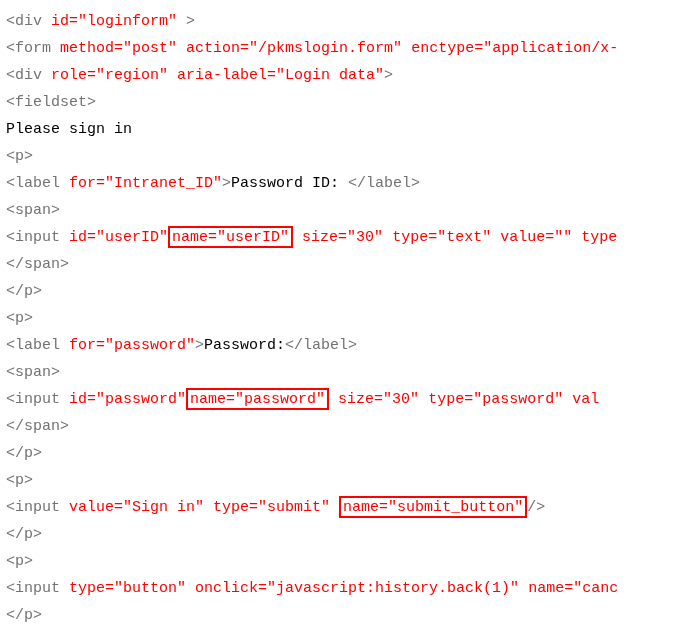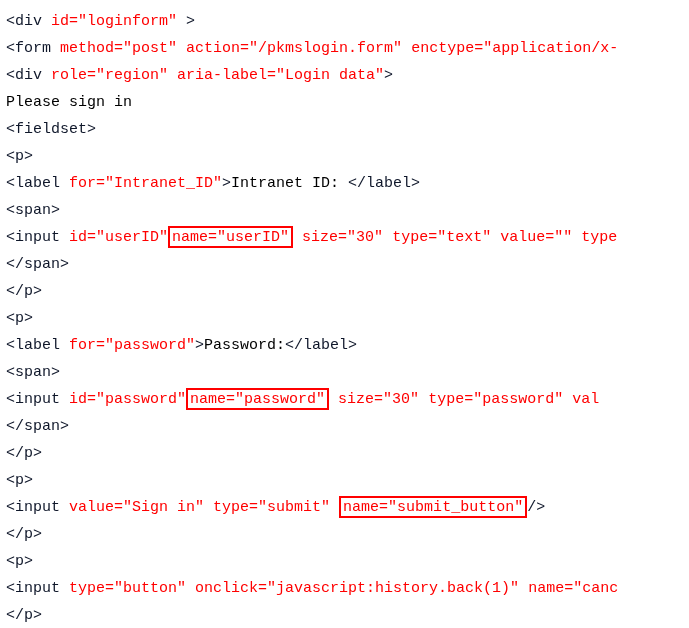--- a/index.html
+++ b/index.html
@@ -8,44 +8,44 @@
     font-size:15px;
     line-height:27px;
     color:#000;
     padding:8px 6px;
     width:689px;
     box-sizing:border-box;
     white-space:nowrap;
     overflow:hidden;
   }
   .line{height:27px}
-  .tag{color:#0f172a}   
+  .tag{color:#737373}   
   .attr{color:#ff0000}  
   .txt{color:#000}
   .box{
     display:inline-block;
     border:2px solid #ff0000;
     padding:0 2px;
     line-height:20px;
     height:22px;
     box-sizing:border-box;
     vertical-align:middle;
   }
 </style>
 </head>
 <body>
 
 <div id="code">
     <div class="line"><span class="tag">&lt;div </span><span class="attr">id="loginform"</span><span class="tag"> &gt;</span></div>
     <div class="line"><span class="tag">&lt;form </span><span class="attr">method="post"</span><span class="tag"> </span><span class="attr">action="/pkmslogin.form"</span><span class="tag"> </span><span class="attr">enctype="application/x-</span></div>
     <div class="line"><span class="tag">&lt;div </span><span class="attr">role="region"</span><span class="tag"> </span><span class="attr">aria-label="Login data"</span><span class="tag">&gt;</span></div>
+    <div class="line"><span class="tag">&lt;fieldset&gt;</span></div>
     <div class="line"><span class="txt">Please sign in</span></div>
-    <div class="line"><span class="tag">&lt;fieldset&gt;</span></div>
     <div class="line"><span class="tag">&lt;p&gt;</span></div>
-    <div class="line"><span class="tag">&lt;label </span><span class="attr">for="Intranet_ID"</span><span class="tag">&gt;</span><span class="txt">Intranet ID: </span><span class="tag">&lt;/label&gt;</span></div>
+    <div class="line"><span class="tag">&lt;label </span><span class="attr">for="Intranet_ID"</span><span class="tag">&gt;</span><span class="txt">Password ID: </span><span class="tag">&lt;/label&gt;</span></div>
     <div class="line"><span class="tag">&lt;span&gt;</span></div>
     <div class="line"><span class="tag">&lt;input </span><span class="attr">id="userID"</span><span class="attr box">name="userID"</span><span class="tag"> </span><span class="attr">size="30"</span><span class="tag"> </span><span class="attr">type="text"</span><span class="tag"> </span><span class="attr">value=""</span><span class="tag"> </span><span class="attr">type</span></div>
     <div class="line"><span class="tag">&lt;/span&gt;</span></div>
     <div class="line"><span class="tag">&lt;/p&gt;</span></div>
     <div class="line"><span class="tag">&lt;p&gt;</span></div>
     <div class="line"><span class="tag">&lt;label </span><span class="attr">for="password"</span><span class="tag">&gt;</span><span class="txt">Password:</span><span class="tag">&lt;/label&gt;</span></div>
     <div class="line"><span class="tag">&lt;span&gt;</span></div>
     <div class="line"><span class="tag">&lt;input </span><span class="attr">id="password"</span><span class="attr box">name="password"</span><span class="tag">  </span><span class="attr">size="30"</span><span class="tag">  </span><span class="attr">type="password"</span><span class="tag"> </span><span class="attr">val</span></div>
     <div class="line"><span class="tag">&lt;/span&gt;</span></div>
     <div class="line"><span class="tag">&lt;/p&gt;</span></div>

